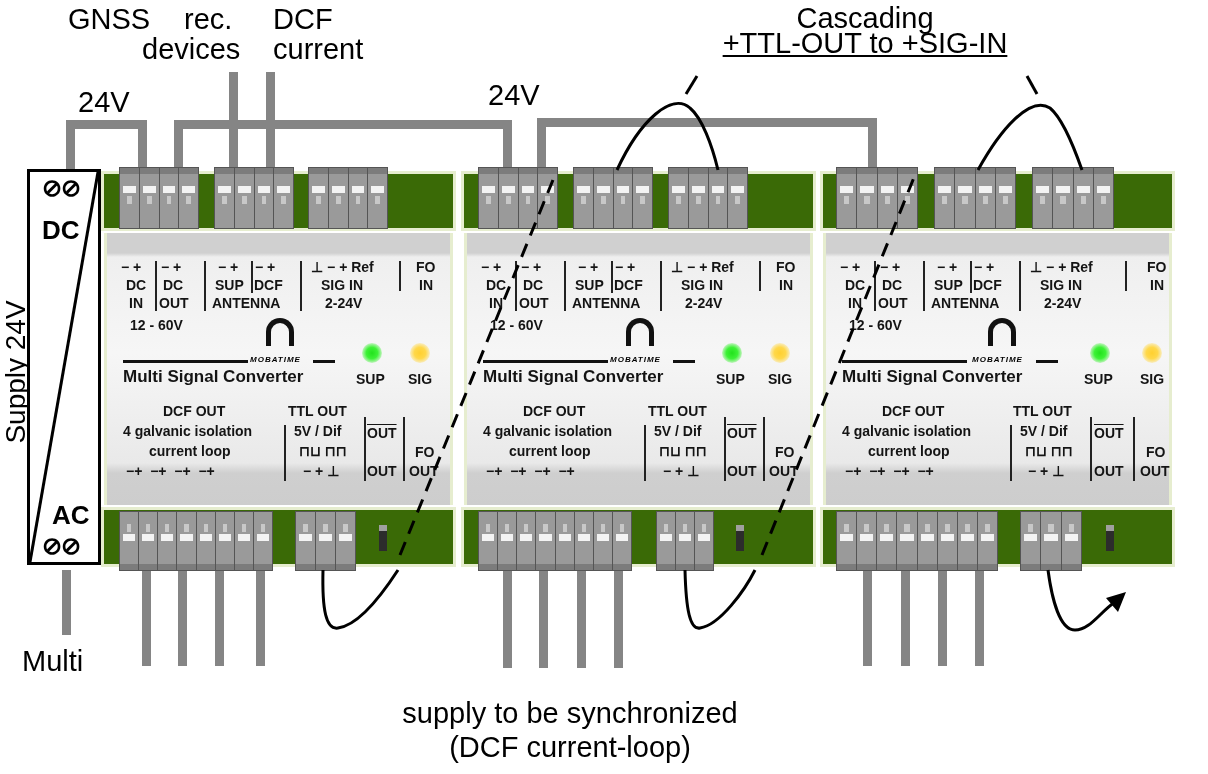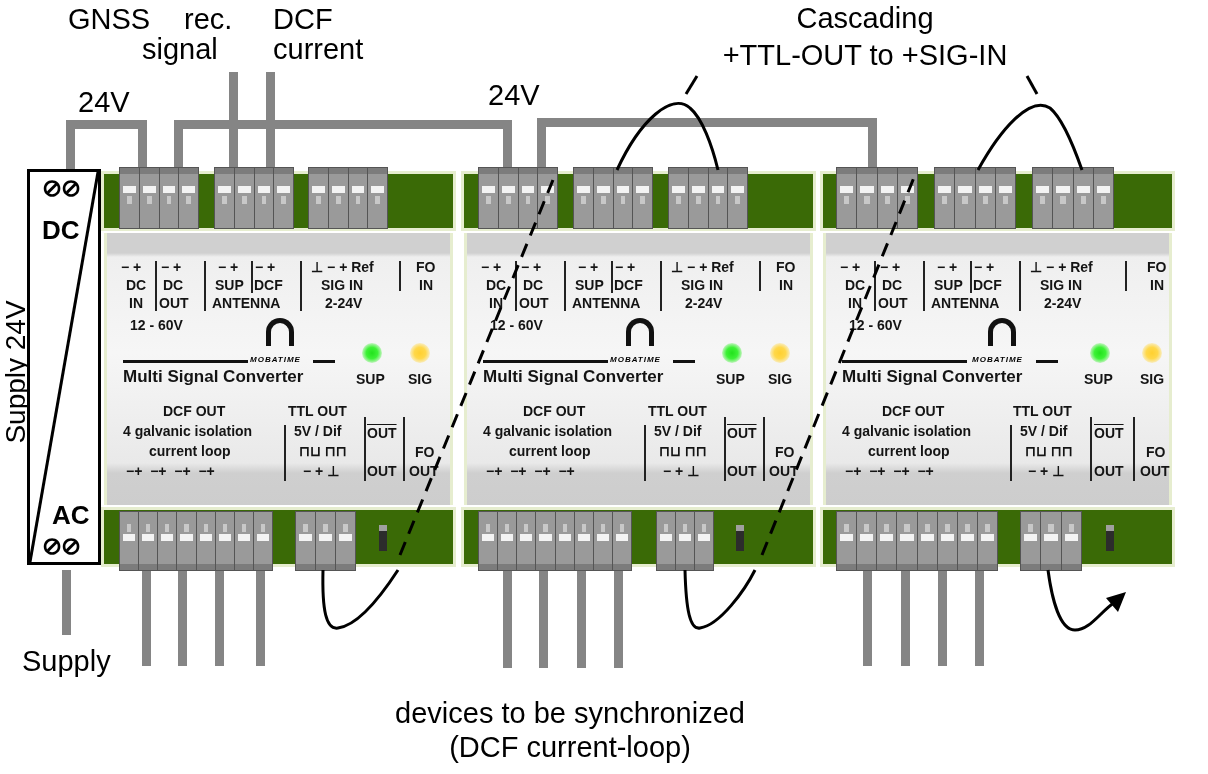--- a/index.html
+++ b/index.html
@@ -45,29 +45,29 @@
   .logo-arc { position:absolute; width:28px; height:28px; border:5px solid #111; border-bottom:none; border-radius:18px 18px 0 0; box-sizing:border-box; }
   .logo-text { position:absolute; font-size:8px; font-weight:bold; letter-spacing:1px; font-style:italic; }
   .overline { text-decoration:overline; }
   svg.overlay { position:absolute; left:0; top:0; width:1208px; height:774px; pointer-events:none; }
 </style>
 </head>
 <body>
 
 <div class="caption" style="left:68px;top:4px;">GNSS</div>
 <div class="caption" style="left:184px;top:4px;">rec.</div>
-<div class="caption" style="left:142px;top:34px;">signal</div>
+<div class="caption" style="left:142px;top:34px;">devices</div>
 <div class="caption" style="left:273px;top:4px;">DCF</div>
 <div class="caption" style="left:273px;top:34px;">current</div>
 <div class="caption" style="left:78px;top:87px;">24V</div>
 <div class="caption" style="left:488px;top:80px;">24V</div>
 <div class="caption" style="left:700px;top:3px;width:330px;">Cascading</div>
-<div class="caption" style="left:695px;top:40px;width:340px;">+TTL-OUT to +SIG-IN</div>
-<div class="caption" style="left:22px;top:646px;">Supply</div>
-<div class="caption" style="left:320px;top:698px;width:500px;">devices to be synchronized</div>
+<div class="caption" style="left:695px;top:28px;width:340px;text-decoration:underline;">+TTL-OUT to +SIG-IN</div>
+<div class="caption" style="left:22px;top:646px;">Multi</div>
+<div class="caption" style="left:320px;top:698px;width:500px;">supply to be synchronized</div>
 <div class="caption" style="left:320px;top:732px;width:500px;">(DCF current-loop)</div>
 
 <div class="wire" style="left:66px;top:120px;width:81px;height:9px;"></div>
 <div class="wire" style="left:66px;top:120px;width:9px;height:52px;"></div>
 <div class="wire" style="left:138px;top:120px;width:9px;height:52px;"></div>
 <div class="wire" style="left:174px;top:120px;width:338px;height:9px;"></div>
 <div class="wire" style="left:174px;top:120px;width:9px;height:52px;"></div>
 <div class="wire" style="left:503px;top:120px;width:9px;height:52px;"></div>
 <div class="wire" style="left:229px;top:72px;width:9px;height:100px;"></div>
 <div class="wire" style="left:266px;top:72px;width:9px;height:100px;"></div>

